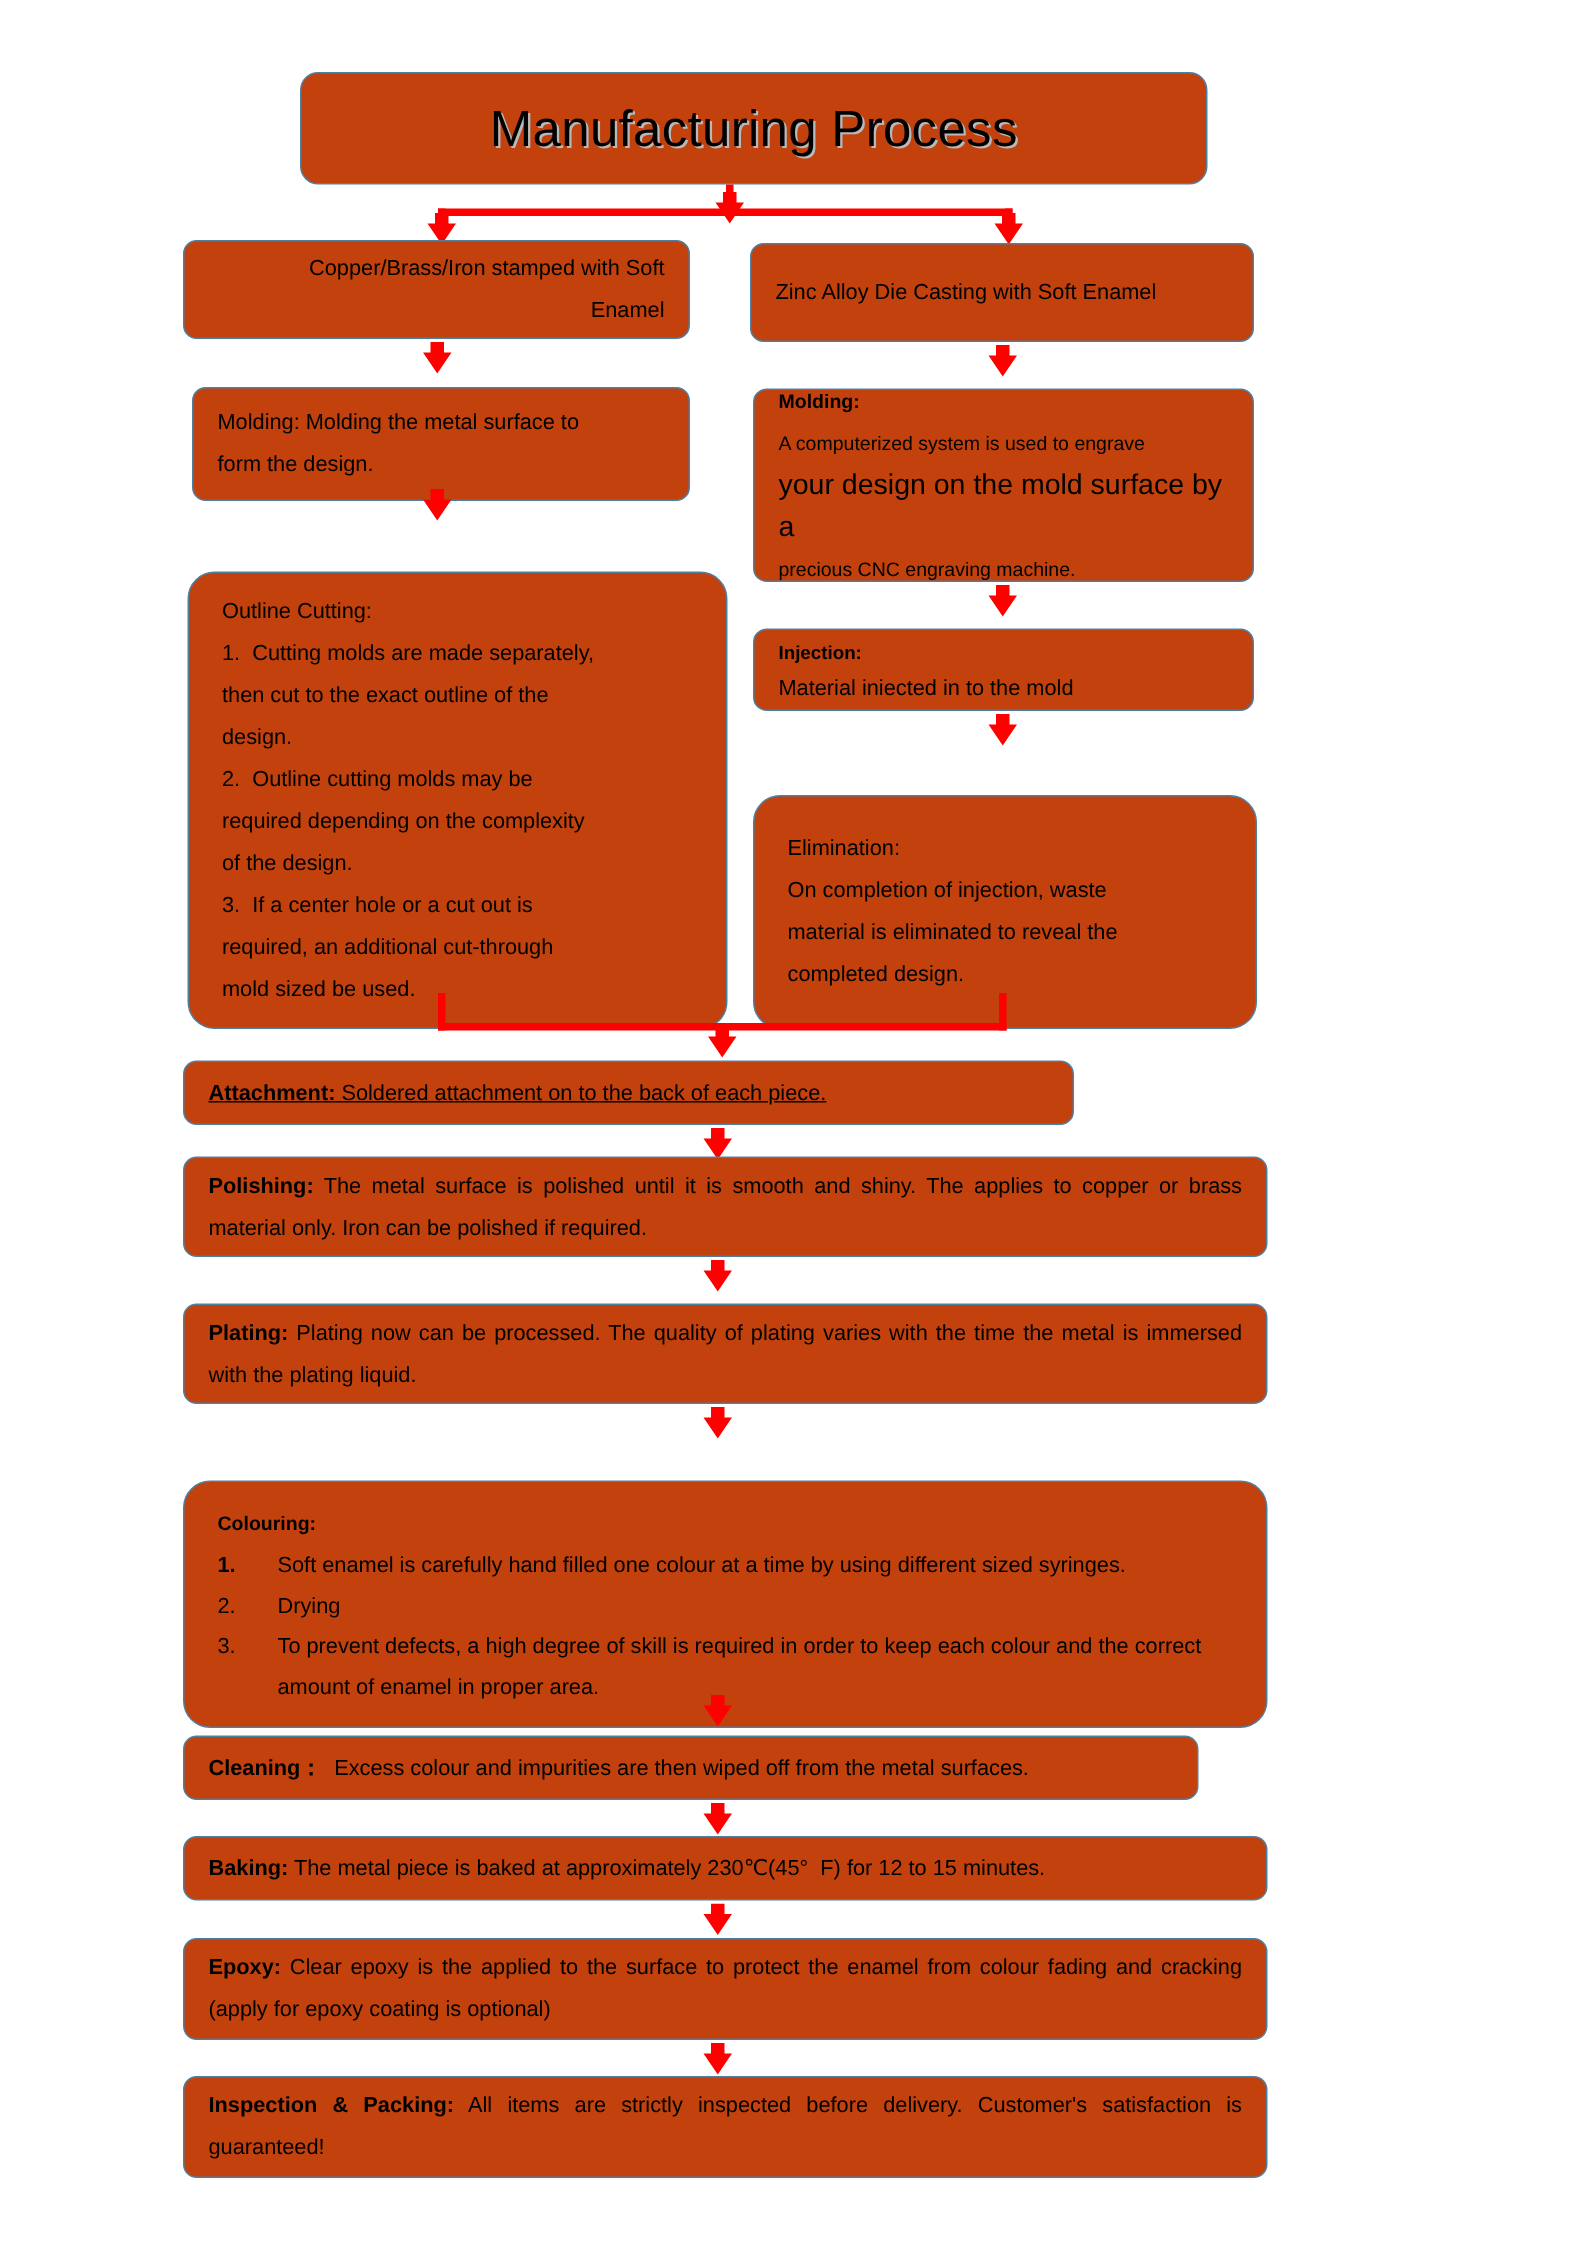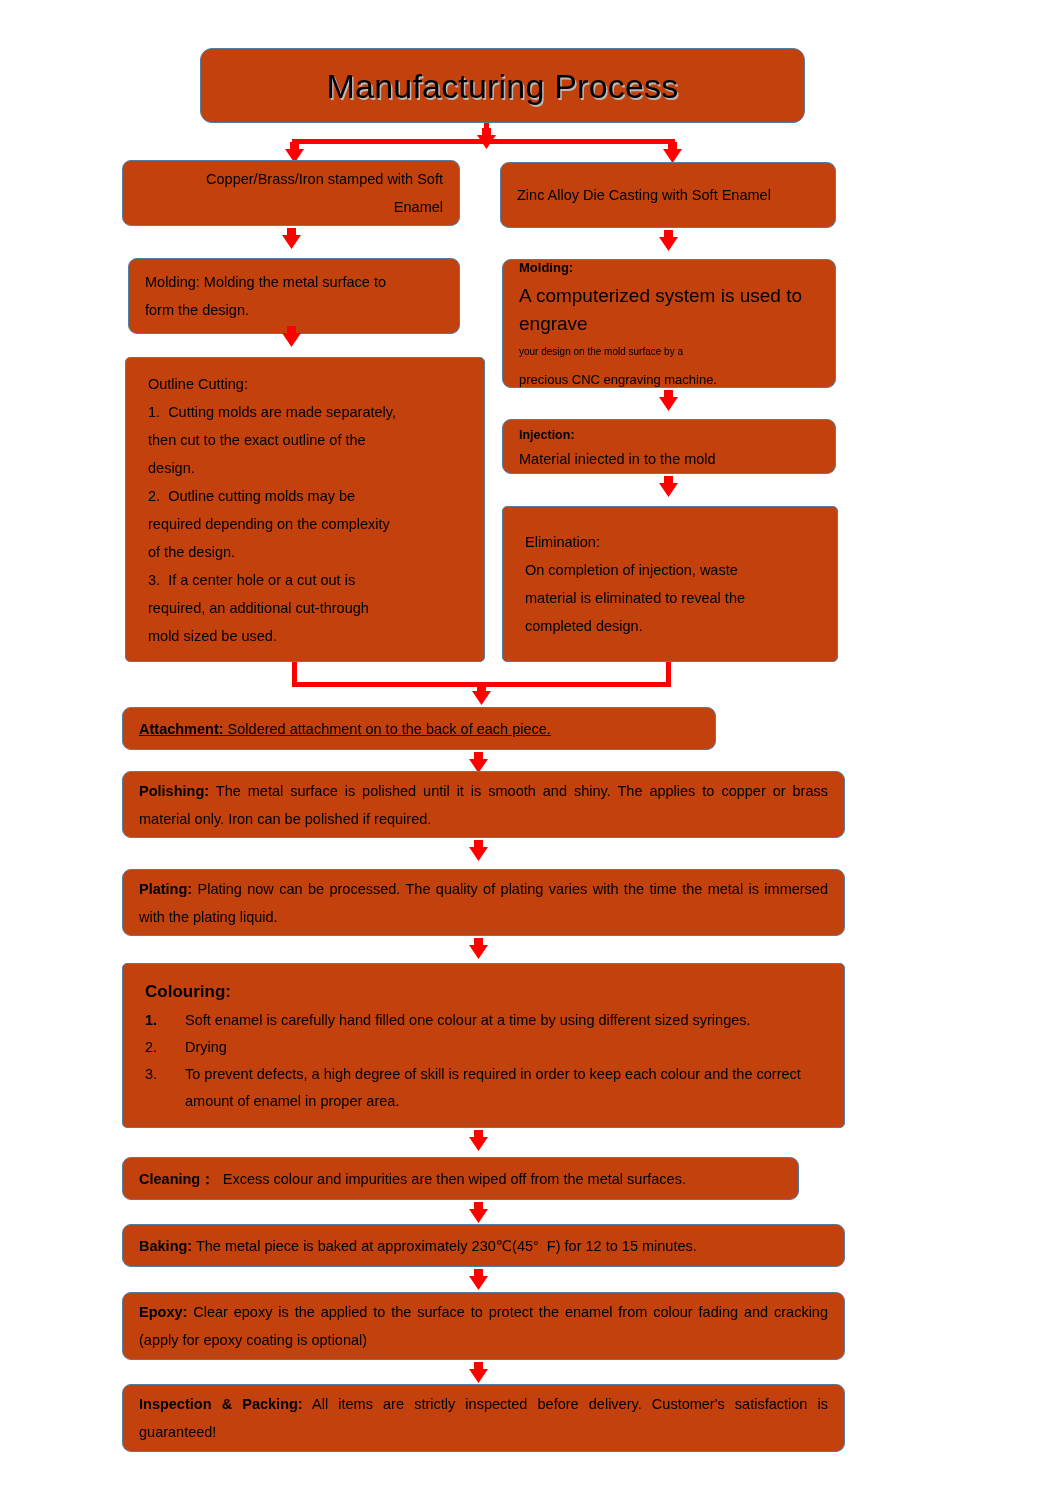--- a/index.html
+++ b/index.html
@@ -23,21 +23,21 @@
   .box {
     position: absolute;
     box-sizing: border-box;
     border: 1.6px solid #4F7FA3;
     background: #c2410c;
     border-radius: 9px;
     display: flex;
     flex-direction: column;
     justify-content: center;
   }
-  .box.rr { border-radius: 5px; }
+  .box.rr { border-radius: 18px; margin-top: 24px; }
 
   .box .inner {
     padding: 0 16px;
   }
 
   .ln {
     margin: 0;
     font-size: 14.5px;
     line-height: 28px;
     color: #000;
@@ -157,22 +157,22 @@
 
   <div class="arrow" style="left:657px; top:230px;">
     <svg width="23" height="22" viewBox="0 0 23 22">
         <path d="M11.5 21 L2 7 L7 7 L7 0 L16 0 L16 7 L21 7 Z" fill="#FF0000"></path>
       </svg>
   </div>
 
   <div class="box" style="left:502px; top:259px; width:334px; height:129px;">
     <div class="inner">
       <p class="ln b" style="font-size:13px;">Molding:</p>
-      <p class="ln" style="font-size:19px;">A computerized system is used to engrave</p>
-      <p class="ln" style="font-size:10px;">your design on the mold surface by a</p>
+      <p class="ln" style="font-size:13px;">A computerized system is used to engrave</p>
+      <p class="ln" style="font-size:19px;">your design on the mold surface by a</p>
       <p class="ln" style="font-size:13px;">precious CNC engraving machine.</p>
     </div>
   </div>
 
   <div class="arrow" style="left:657px; top:390px;">
     <svg width="23" height="22" viewBox="0 0 23 22">
         <path d="M11.5 21 L2 7 L7 7 L7 0 L16 0 L16 7 L21 7 Z" fill="#FF0000"></path>
       </svg>
   </div>
 
@@ -238,21 +238,21 @@
   </div>
 
   <div class="arrow" style="left:467px; top:938px;">
     <svg width="23" height="22" viewBox="0 0 23 22">
         <path d="M11.5 21 L2 7 L7 7 L7 0 L16 0 L16 7 L21 7 Z" fill="#FF0000"></path>
       </svg>
   </div>
 
   <div class="box rr" style="left:122px; top:963px; width:723px; height:165px;">
     <div class="inner" style="padding:0 22px;">
-      <p class="ln b" style="font-size:17px; line-height:30px;">Colouring:</p>
+      <p class="ln b" style="font-size:13px; line-height:30px;">Colouring:</p>
       <div class="olrow ln" style="line-height:27px;">
         <span class="olnum">1.</span>
         <span class="oltxt just">Soft enamel is carefully hand filled one colour at a time by using different sized syringes.</span>
       </div>
       <div class="olrow ln" style="line-height:27px;">
         <span class="olnum light">2.</span>
         <span class="oltxt">Drying</span>
       </div>
       <div class="olrow ln" style="line-height:27px;">
         <span class="olnum light">3.</span>

